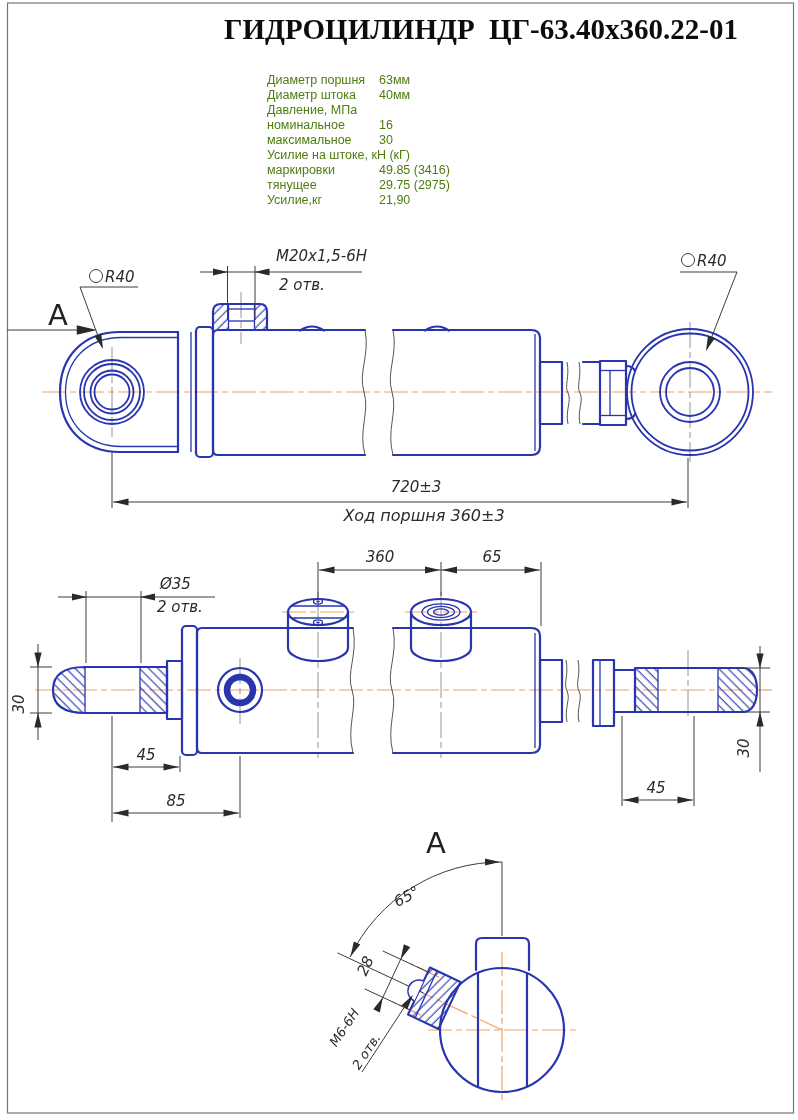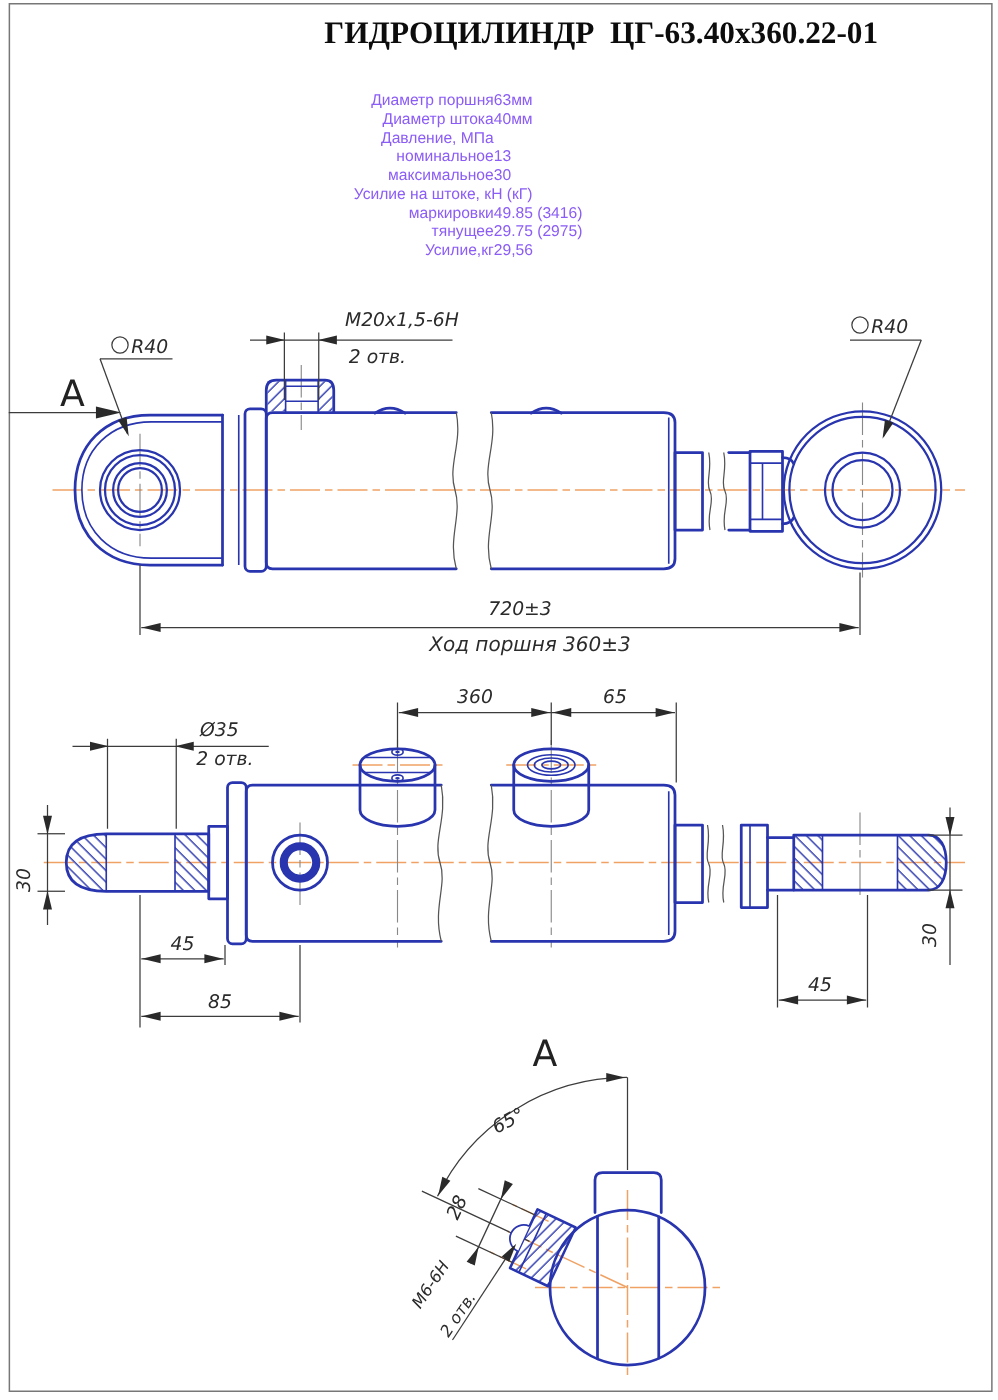--- a/index.html
+++ b/index.html
@@ -1,19 +1,19 @@
 <!DOCTYPE html>
 <html><head>
 <meta charset="utf-8">
 <style>
   html,body{margin:0;padding:0;background:#fff;}
   #page{position:relative;width:798px;height:1120px;background:#ffffff;font-family:"Liberation Sans",sans-serif;overflow:hidden;}
   .title{position:absolute;top:13px;left:178px;width:606px;text-align:center;
-         font-family:"Liberation Serif",serif;font-weight:bold;font-size:25px;color:#0c0c0c;white-space:pre;}
-  .specs{position:absolute;top:73px;left:283px;font-size:12.5px;color:#8b5cf6;line-height:15px;text-align:right;}
+         font-family:"Liberation Serif",serif;font-weight:bold;font-size:29px;color:#0c0c0c;white-space:pre;}
+  .specs{position:absolute;top:73px;left:267px;font-size:12.5px;color:#4d7c0f;line-height:15px;}
   .spec-row{display:flex;}
   .spec-label{width:112px;white-space:nowrap;}
   .spec-value{white-space:nowrap;}
   .footnote{position:absolute;left:28px;top:1024px;font-size:7px;color:#8a8a8a;line-height:17px;font-family:"DejaVu Sans",sans-serif;}
   svg.canvas{position:absolute;left:0;top:0;}
   .b2{stroke:#2835ae;stroke-width:2.2;fill:none;stroke-linejoin:round;stroke-linecap:round;}
   .bm{stroke:#2835ae;stroke-width:1.8;fill:none;}
   .b1{stroke:#2835ae;stroke-width:1.3;fill:none;}
   .d1{stroke:#3c3c3c;stroke-width:1;fill:none;}
   .brk{stroke:#555;stroke-width:1;fill:none;}
@@ -39,41 +39,41 @@
     <div class="spec-row">
         <span class="spec-label">Диаметр штока</span>
         <span class="spec-value">40мм</span>
       </div>
     <div class="spec-row">
         <span class="spec-label">Давление, МПа</span>
         <span class="spec-value"></span>
       </div>
     <div class="spec-row">
         <span class="spec-label">номинальное</span>
-        <span class="spec-value">13</span>
+        <span class="spec-value">16</span>
       </div>
     <div class="spec-row">
         <span class="spec-label">максимальное</span>
         <span class="spec-value">30</span>
       </div>
     <div class="spec-row">
         <span class="spec-label">Усилие на штоке, кН (кГ)</span>
         <span class="spec-value"></span>
       </div>
     <div class="spec-row">
         <span class="spec-label">маркировки</span>
         <span class="spec-value">49.85 (3416)</span>
       </div>
     <div class="spec-row">
         <span class="spec-label">тянущее</span>
         <span class="spec-value">29.75 (2975)</span>
       </div>
     <div class="spec-row">
         <span class="spec-label">Усилие,кг</span>
-        <span class="spec-value">29,56</span>
+        <span class="spec-value">21,90</span>
       </div>
   </div>
 
   <svg class="canvas" width="798" height="1120" viewBox="0 0 798 1120">
     <defs>
       <path id="arr" d="M0,0 L-15,-3.6 L-15,3.6 Z"></path>
       <pattern id="hEye" patternUnits="userSpaceOnUse" width="6.5" height="6.5" patternTransform="rotate(-45)">
         <line x1="3" y1="-1" x2="3" y2="7.5" stroke="#2835ae" stroke-width="1.1"></line>
       </pattern>
       <pattern id="hB" patternUnits="userSpaceOnUse" width="6.5" height="6.5" patternTransform="rotate(45)">

